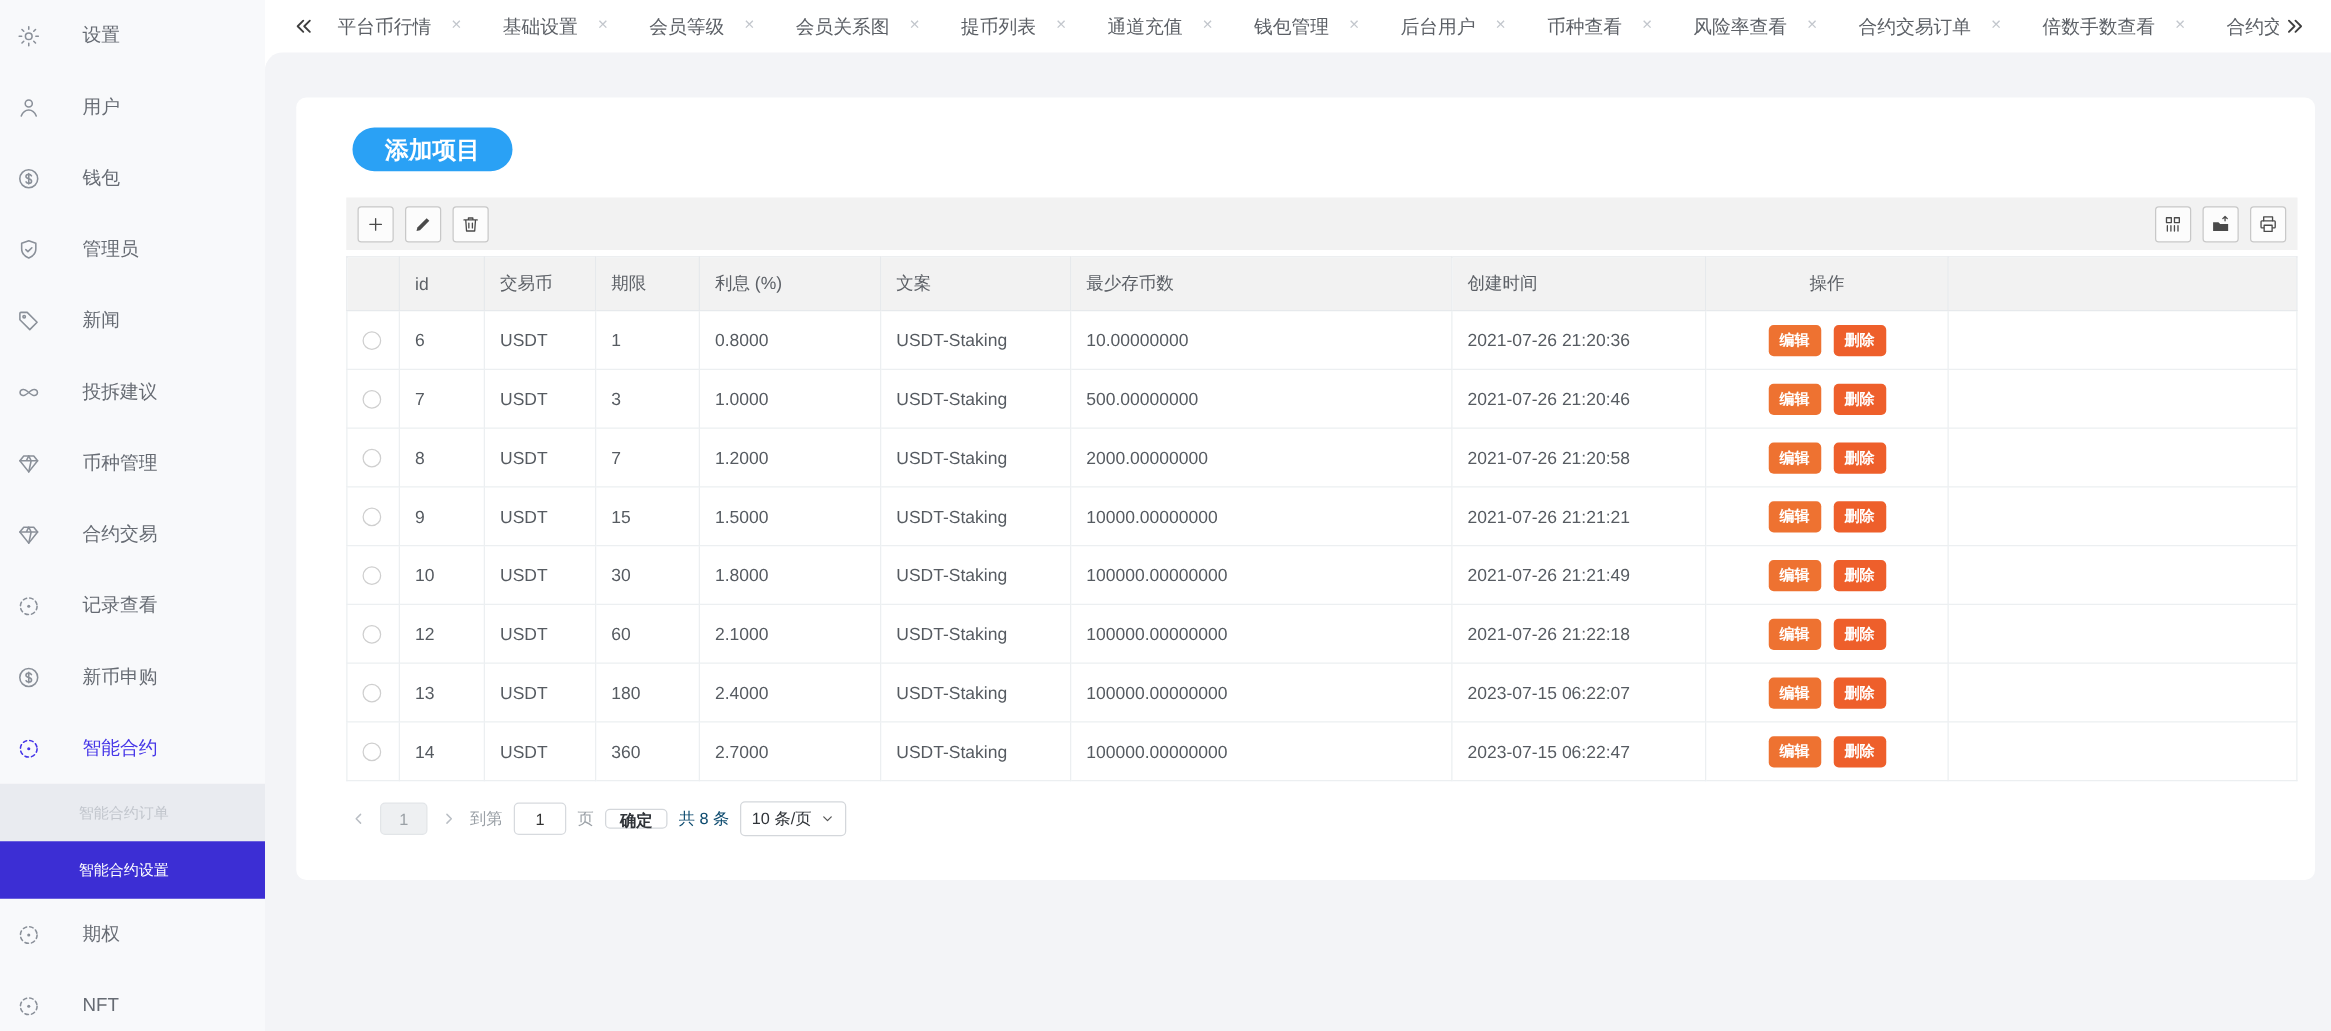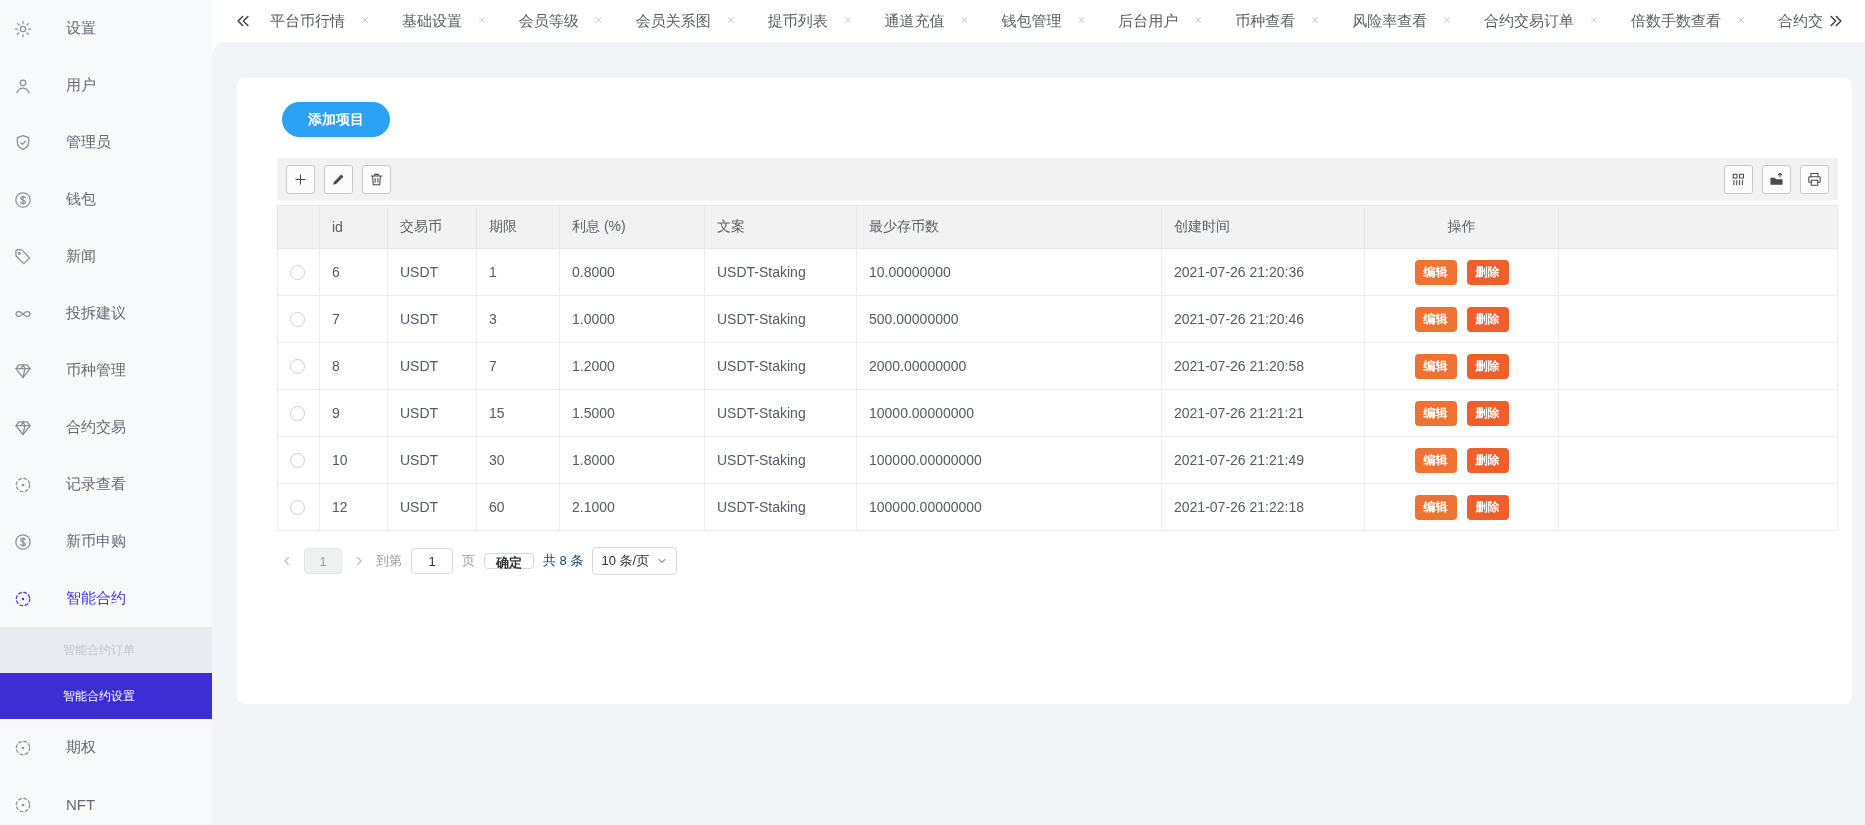--- a/index.html
+++ b/index.html
@@ -16,28 +16,28 @@
   .submenu .sub-item { height:46px; display:flex; align-items:center; padding-left:63px;
     font-size:12px; background:#e9ebf0; color:#c2c6cd; cursor:pointer; white-space:nowrap; }
   .submenu .sub-item.selected { background:var(--menu-selected,#3c2ed4); color:#fff;font-family:Liberation Mono, monospace; }
 
   
   .main { flex:1; min-width:0; display:flex; flex-direction:column; background:#fff; }
   .tabbar { height:42px; background:#fff; display:flex; align-items:center; padding:0 16px 0 18px; flex-shrink:0; }
   .chev { width:26px; height:26px; display:flex; align-items:center; justify-content:center; color:#3f3f3f; cursor:pointer; flex-shrink:0; }
   .chev svg { width:18px; height:18px; fill:none; stroke:currentColor; stroke-width:2; stroke-linecap:round; stroke-linejoin:round; }
   .tabs { display:flex; flex:1; align-items:center; gap:33px; overflow:hidden; margin-left:14px; }
-  .tab { display:flex; align-items:center; gap:16px; font-size:15px; color:#5c6066; cursor:pointer; white-space:nowrap;font-family:Liberation Serif, serif; }
+  .tab { display:flex; gap:16px; font-size:15px; color:#5c6066; cursor:pointer; white-space:nowrap; }
   .tab-close { color:#c3c7cd; font-size:14px; line-height:1; }
 
   .content { flex:1; background:#f3f4f7; border-top-left-radius:14px; padding:36px 13px 0 25px; overflow:hidden; }
   .card { background:#fff; border-radius:8px; height:626px; padding:24px 14px 20px 40px; }
 
   .add-btn { height:35px; padding:0 26px; margin-left:5px; background:var(--accent-blue,#2aa1f5);
-    color:#fff; border:none; border-radius:18px; font-size:14px; font-weight:bold; cursor:pointer;
+    color:#fff; border:none; border-radius:18px; font-size:19px; font-weight:bold; cursor:pointer;
     font-family:inherit; }
 
   .toolbar { margin-top:21px; background:#f2f2f2; height:42px; display:flex; align-items:center;
     justify-content:space-between; padding:0 9px; }
   .tool-group { display:flex; gap:9px; }
   .tool-btn { width:29px; height:29px; background:#fcfcfc; border:1px solid #c8c8c8; border-radius:3px;
     display:flex; align-items:center; justify-content:center; color:#4a4a4a; cursor:pointer; padding:0; }
   .tool-btn .icon { width:17px; height:17px; display:flex; }
 
   .icon svg { width:100%; height:100%; fill:none; stroke:currentColor; stroke-width:1.5;
@@ -96,34 +96,34 @@
             <svg viewBox="0 0 24 24">
               <circle cx="12" cy="8.2" r="3.4"></circle>
               <path d="M4.8 20.2c1.6-4.1 4-5.8 7.2-5.8s5.6 1.7 7.2 5.8"></path>
             </svg>
           </span>
           <span class="side-label">用户</span>
         </div>
         <div class="side-item">
           <span class="icon">
             <svg viewBox="0 0 24 24">
+              <circle cx="12" cy="12" r="8.6"></circle>
+              <path d="M12 7v10M14.6 9.2c-.5-.9-1.5-1.4-2.6-1.4-1.5 0-2.7.9-2.7 2.1 0 2.9 5.4 1.5 5.4 4.4 0 1.2-1.2 2.1-2.7 2.1-1.1 0-2.1-.5-2.6-1.4"></path>
+            </svg>
+          </span>
+          <span class="side-label">钱包</span>
+        </div>
+        <div class="side-item">
+          <span class="icon">
+            <svg viewBox="0 0 24 24">
               <path d="M12 3.2l6.8 2.4v5.2c0 4.3-2.9 7.3-6.8 8.9-3.9-1.6-6.8-4.6-6.8-8.9V5.6z"></path>
               <path d="M9.2 11.6l2 2 3.8-3.8"></path>
             </svg>
           </span>
           <span class="side-label">管理员</span>
-        </div>
-        <div class="side-item">
-          <span class="icon">
-            <svg viewBox="0 0 24 24">
-              <circle cx="12" cy="12" r="8.6"></circle>
-              <path d="M12 7v10M14.6 9.2c-.5-.9-1.5-1.4-2.6-1.4-1.5 0-2.7.9-2.7 2.1 0 2.9 5.4 1.5 5.4 4.4 0 1.2-1.2 2.1-2.7 2.1-1.1 0-2.1-.5-2.6-1.4"></path>
-            </svg>
-          </span>
-          <span class="side-label">钱包</span>
         </div>
         <div class="side-item">
           <span class="icon">
             <svg viewBox="0 0 24 24">
               <path d="M3.5 10.5V4.5a1 1 0 0 1 1-1h6l9.5 9.5-7 7z"></path>
               <circle cx="7.6" cy="7.6" r="1.2"></circle>
             </svg>
           </span>
           <span class="side-label">新闻</span>
         </div>
@@ -426,20 +426,44 @@
                 <td>12</td>
                 <td>USDT</td>
                 <td>60</td>
                 <td>2.1000</td>
                 <td>USDT-Staking</td>
                 <td>100000.00000000</td>
                 <td>2021-07-26 21:22:18</td>
                 <td class="cell-actions"><button class="action-btn" style="background: rgb(238, 114, 49);">编辑</button><button class="action-btn" style="background: rgb(238, 95, 43);">删除</button></td>
                 <td class="cell-empty"></td>
               </tr>
+              <tr>
+                <td class="cell-select"><span class="radio"></span></td>
+                <td>13</td>
+                <td>USDT</td>
+                <td>180</td>
+                <td>2.4000</td>
+                <td>USDT-Staking</td>
+                <td>100000.00000000</td>
+                <td>2023-07-15 06:22:07</td>
+                <td class="cell-actions"><button class="action-btn" style="background: rgb(238, 114, 49);">编辑</button><button class="action-btn" style="background: rgb(238, 95, 43);">删除</button></td>
+                <td class="cell-empty"></td>
+              </tr>
+              <tr>
+                <td class="cell-select"><span class="radio"></span></td>
+                <td>14</td>
+                <td>USDT</td>
+                <td>360</td>
+                <td>2.7000</td>
+                <td>USDT-Staking</td>
+                <td>100000.00000000</td>
+                <td>2023-07-15 06:22:47</td>
+                <td class="cell-actions"><button class="action-btn" style="background: rgb(238, 114, 49);">编辑</button><button class="action-btn" style="background: rgb(238, 95, 43);">删除</button></td>
+                <td class="cell-empty"></td>
+              </tr>
             </tbody>
         </table>
 
         <div class="pagination">
           <span class="pg-chev">
               <svg viewBox="0 0 24 24">
                 <path d="M14.5 6l-6 6 6 6"></path>
               </svg>
             </span>
           <span class="pg-num">1</span>

